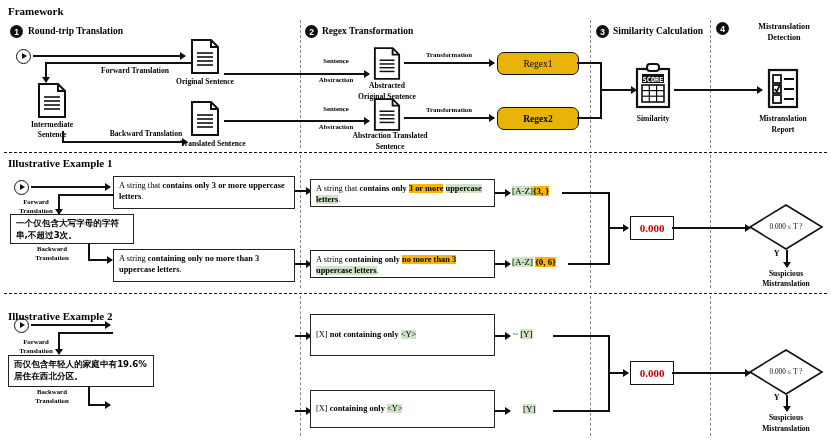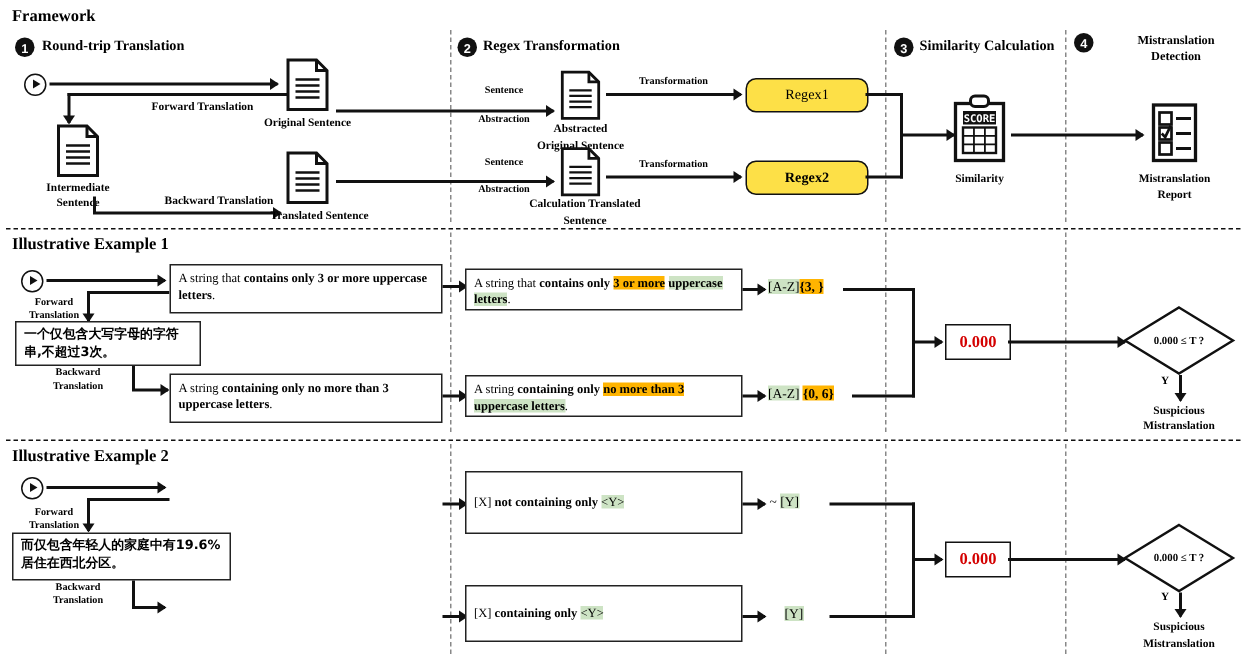--- a/index.html
+++ b/index.html
@@ -49,39 +49,39 @@
     transform:translateX(-50%);
     border-top:6px solid #111;border-left:4px solid transparent;border-right:4px solid transparent;
   }
   
   .doc{position:absolute;}
   .doc svg{display:block;}
   
   .pill{
     position:absolute;border:1.6px solid #111;border-radius:7px;
     display:flex;align-items:center;justify-content:center;
-    font-size:9.5px;background:#fde047;
+    font-size:9.5px;background:#eab308;
   }
   
   .sbox{
     position:absolute;border:1.4px solid #222;background:#fff;
     box-sizing:border-box;padding:3px 5px;font-size:8.4px;line-height:1.35;
   }
   .sbox.cn{font-family:"DejaVu Sans",sans-serif;font-size:8.6px;font-weight:bold;}
   
   .score{
     position:absolute;border:1.6px solid #111;background:#fff;
     display:flex;align-items:center;justify-content:center;
     color:#d40000;font-weight:bold;font-size:11px;
   }
   
   .diamond{position:absolute;}
   .diamond svg{display:block;}
   .dlabel{
-    position:absolute;font-size:7.2px;font-weight:bold;white-space:nowrap;
+    position:absolute;font-size:7.2px;font-weight:normal;white-space:nowrap;
     text-align:center;transform:translate(-50%,-50%);
   }
   
   .hl-o{background:#FFB400;}
   .hl-g{background:#CDE3C4;}
   
   .alabel{position:absolute;font-size:7.6px;font-weight:bold;text-align:center;transform:translateX(-50%);line-height:1.25;}
   .alabel.sm{font-size:6.8px;}
   .caption{position:absolute;font-size:7.6px;font-weight:bold;text-align:center;transform:translateX(-50%);line-height:1.2;}
   .caption.big{font-size:8.2px;}
@@ -193,21 +193,21 @@
       <path d="M2 2 H21 L28 9 V35 H2 Z" fill="#fff" stroke="#111" stroke-width="2"></path>
       <path d="M21 2 V9 H28" fill="none" stroke="#111" stroke-width="2"></path>
       <g stroke="#111" stroke-width="1.6">
         <line x1="7" y1="15" x2="23" y2="15"></line>
         <line x1="7" y1="19" x2="23" y2="19"></line>
         <line x1="7" y1="23" x2="23" y2="23"></line>
         <line x1="7" y1="27" x2="23" y2="27"></line>
       </g>
     </svg>
   </div>
-  <div class="caption" style="left:390px;top:131px;">Calculation Translated</div>
+  <div class="caption" style="left:390px;top:131px;">Abstraction Translated</div>
   <div class="caption" style="left:390px;top:142px;">Sentence</div>
 
   <div class="harrow" style="left:404px;top:62px;width:90px;"></div>
   <div class="alabel sm" style="left:449px;top:51px;">Transformation</div>
 
   <div class="harrow" style="left:404px;top:117px;width:90px;"></div>
   <div class="alabel sm" style="left:449px;top:106px;">Transformation</div>
 
   <div class="pill" style="left:497px;top:52px;width:80px;height:21px;">
     <span>Regex1</span>
@@ -328,21 +328,21 @@
   <div class="dlabel" style="left:786px;top:227px;">0.000 ≤ T ?</div>
 
   <div class="varrow" style="left:786px;top:250px;height:17px;"></div>
   <div class="t b" style="left:774px;top:250px;font-size:7.5px;">Y</div>
 
   <div class="caption" style="left:786px;top:269px;">Suspicious</div>
   <div class="caption" style="left:786px;top:279px;">Mistranslation</div>
 
   <div class="hdash" style="top:293px;"></div>
 
-  <div class="t sec-title" style="left:8px;top:298px;text-align:right;">Illustrative Example 2</div>
+  <div class="t sec-title" style="left:8px;top:310px;text-align:right;">Illustrative Example 2</div>
 
   <div class="vdash" style="left:300px;top:296px;height:140px;"></div>
   <div class="vdash" style="left:590px;top:296px;height:140px;"></div>
   <div class="vdash" style="left:710px;top:296px;height:140px;"></div>
 
   <div class="start" style="left:14px;top:318px;"></div>
   <div class="harrow" style="left:31px;top:324px;width:79px;"></div>
 
   <div class="line" style="left:58px;top:332px;width:55px;height:1.6px;"></div>
   <div class="varrow" style="left:58px;top:332px;height:22px;"></div>

